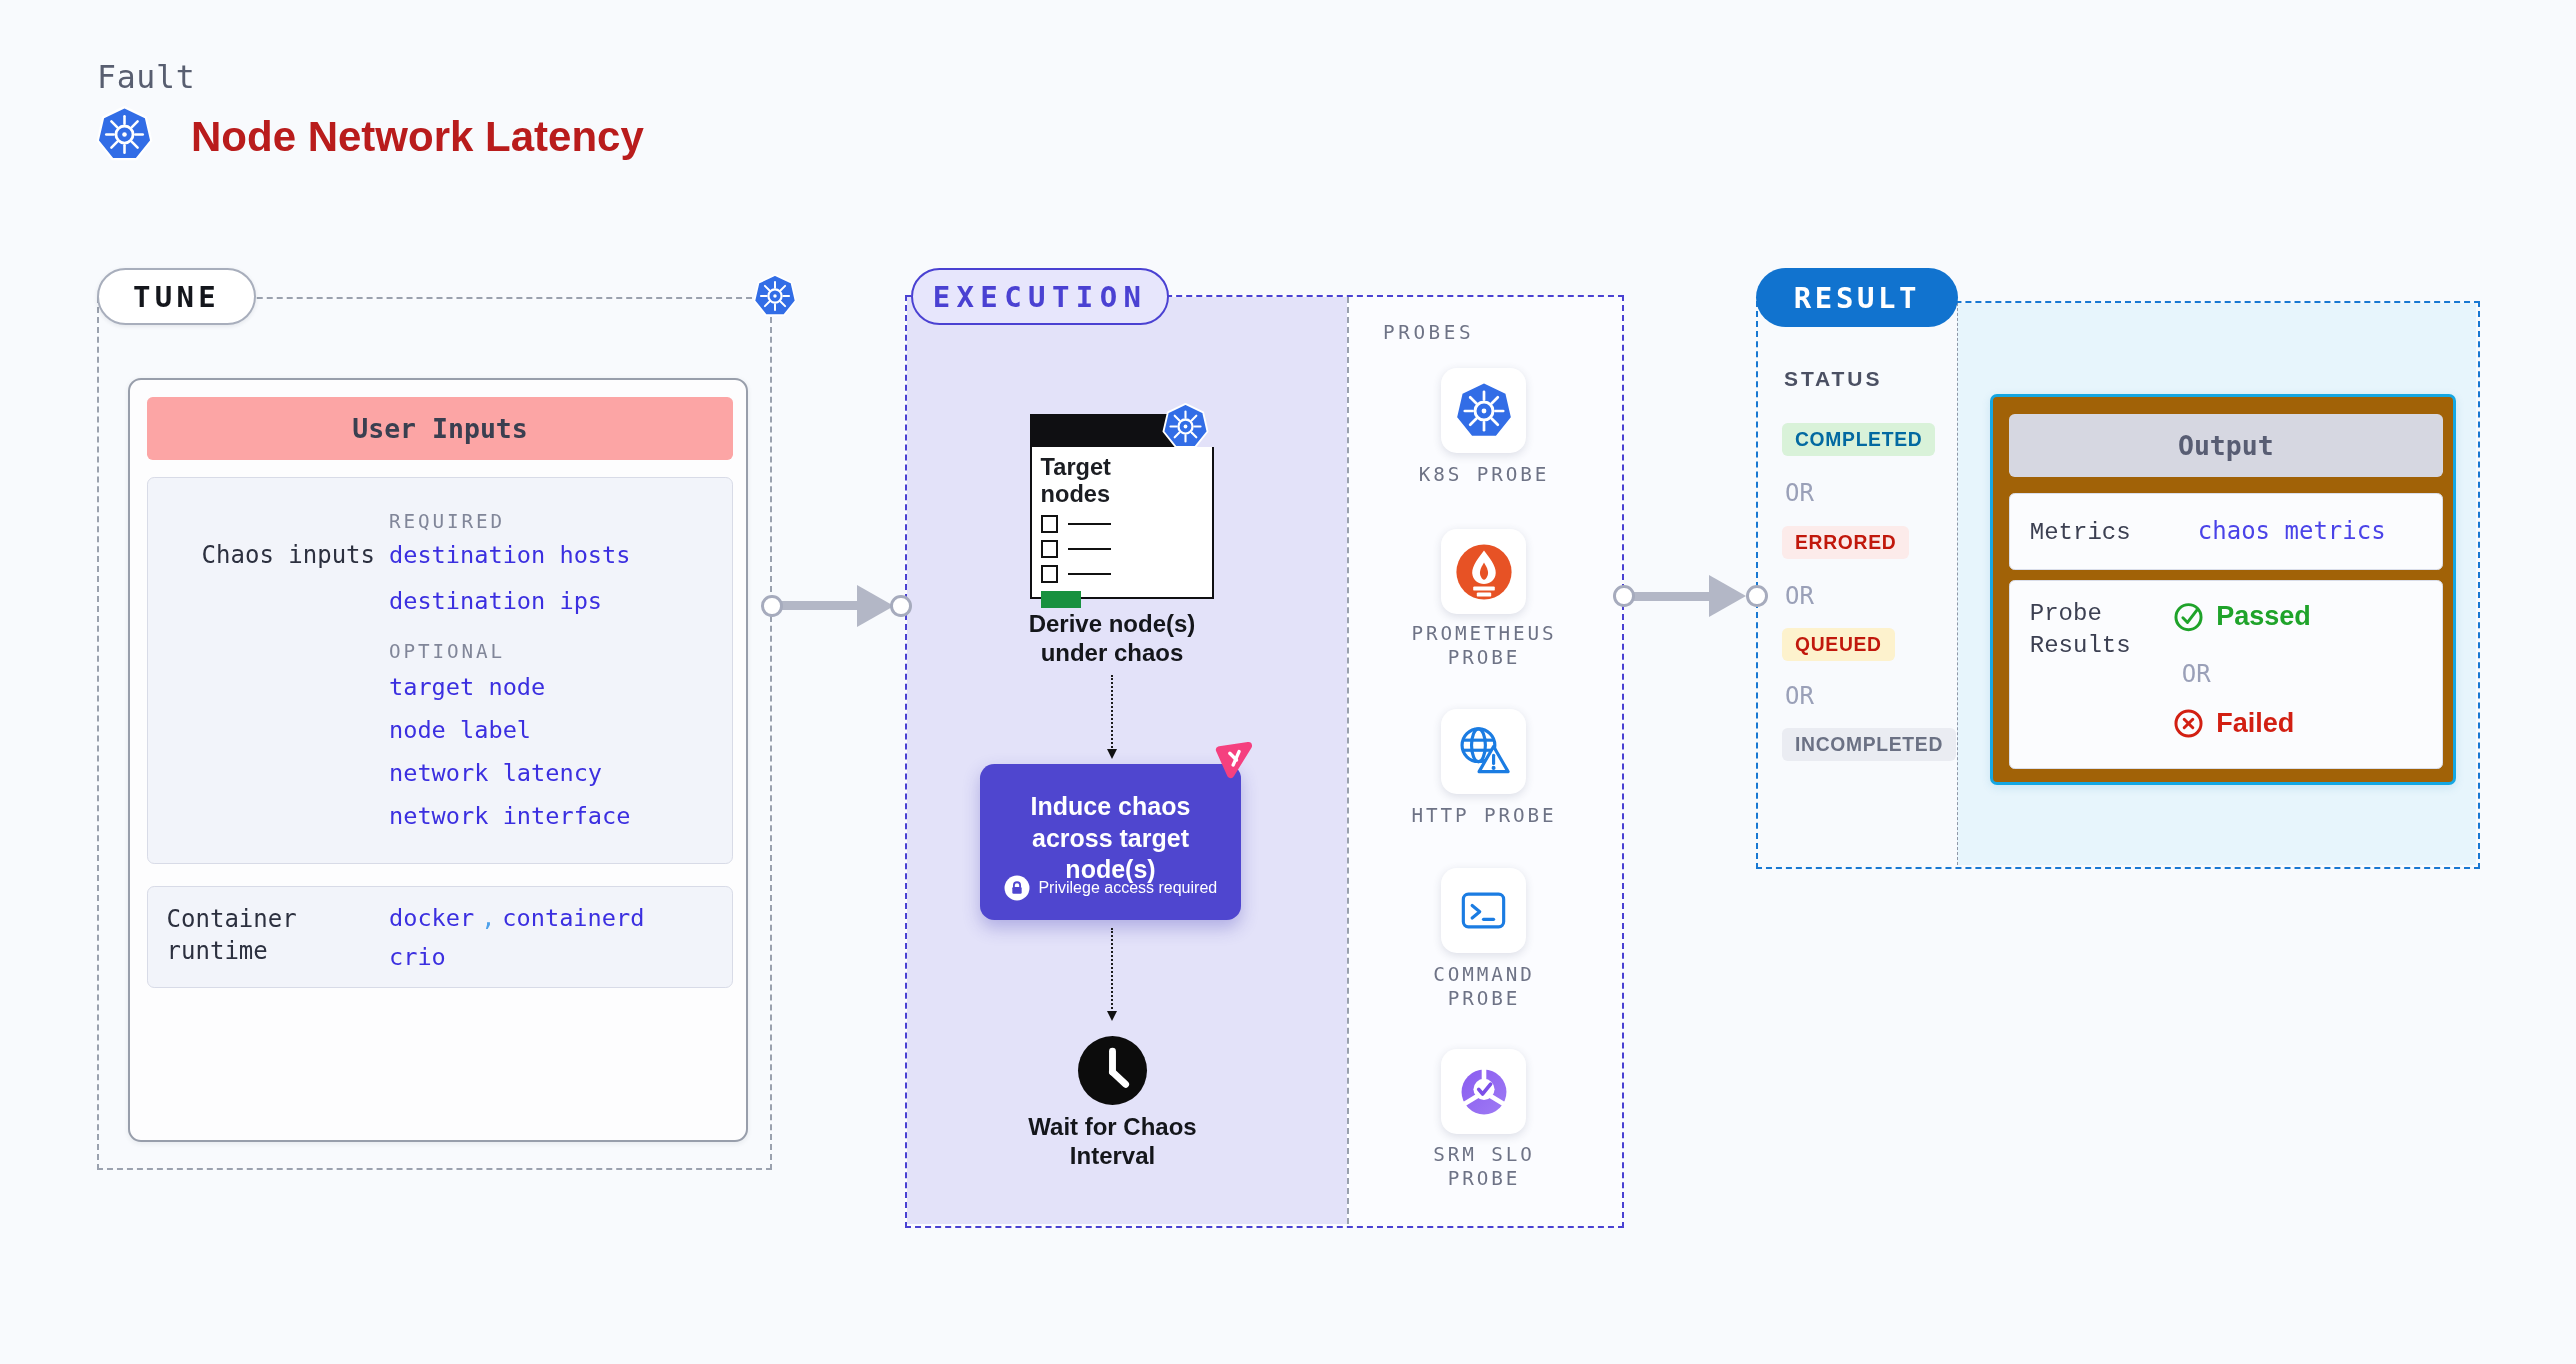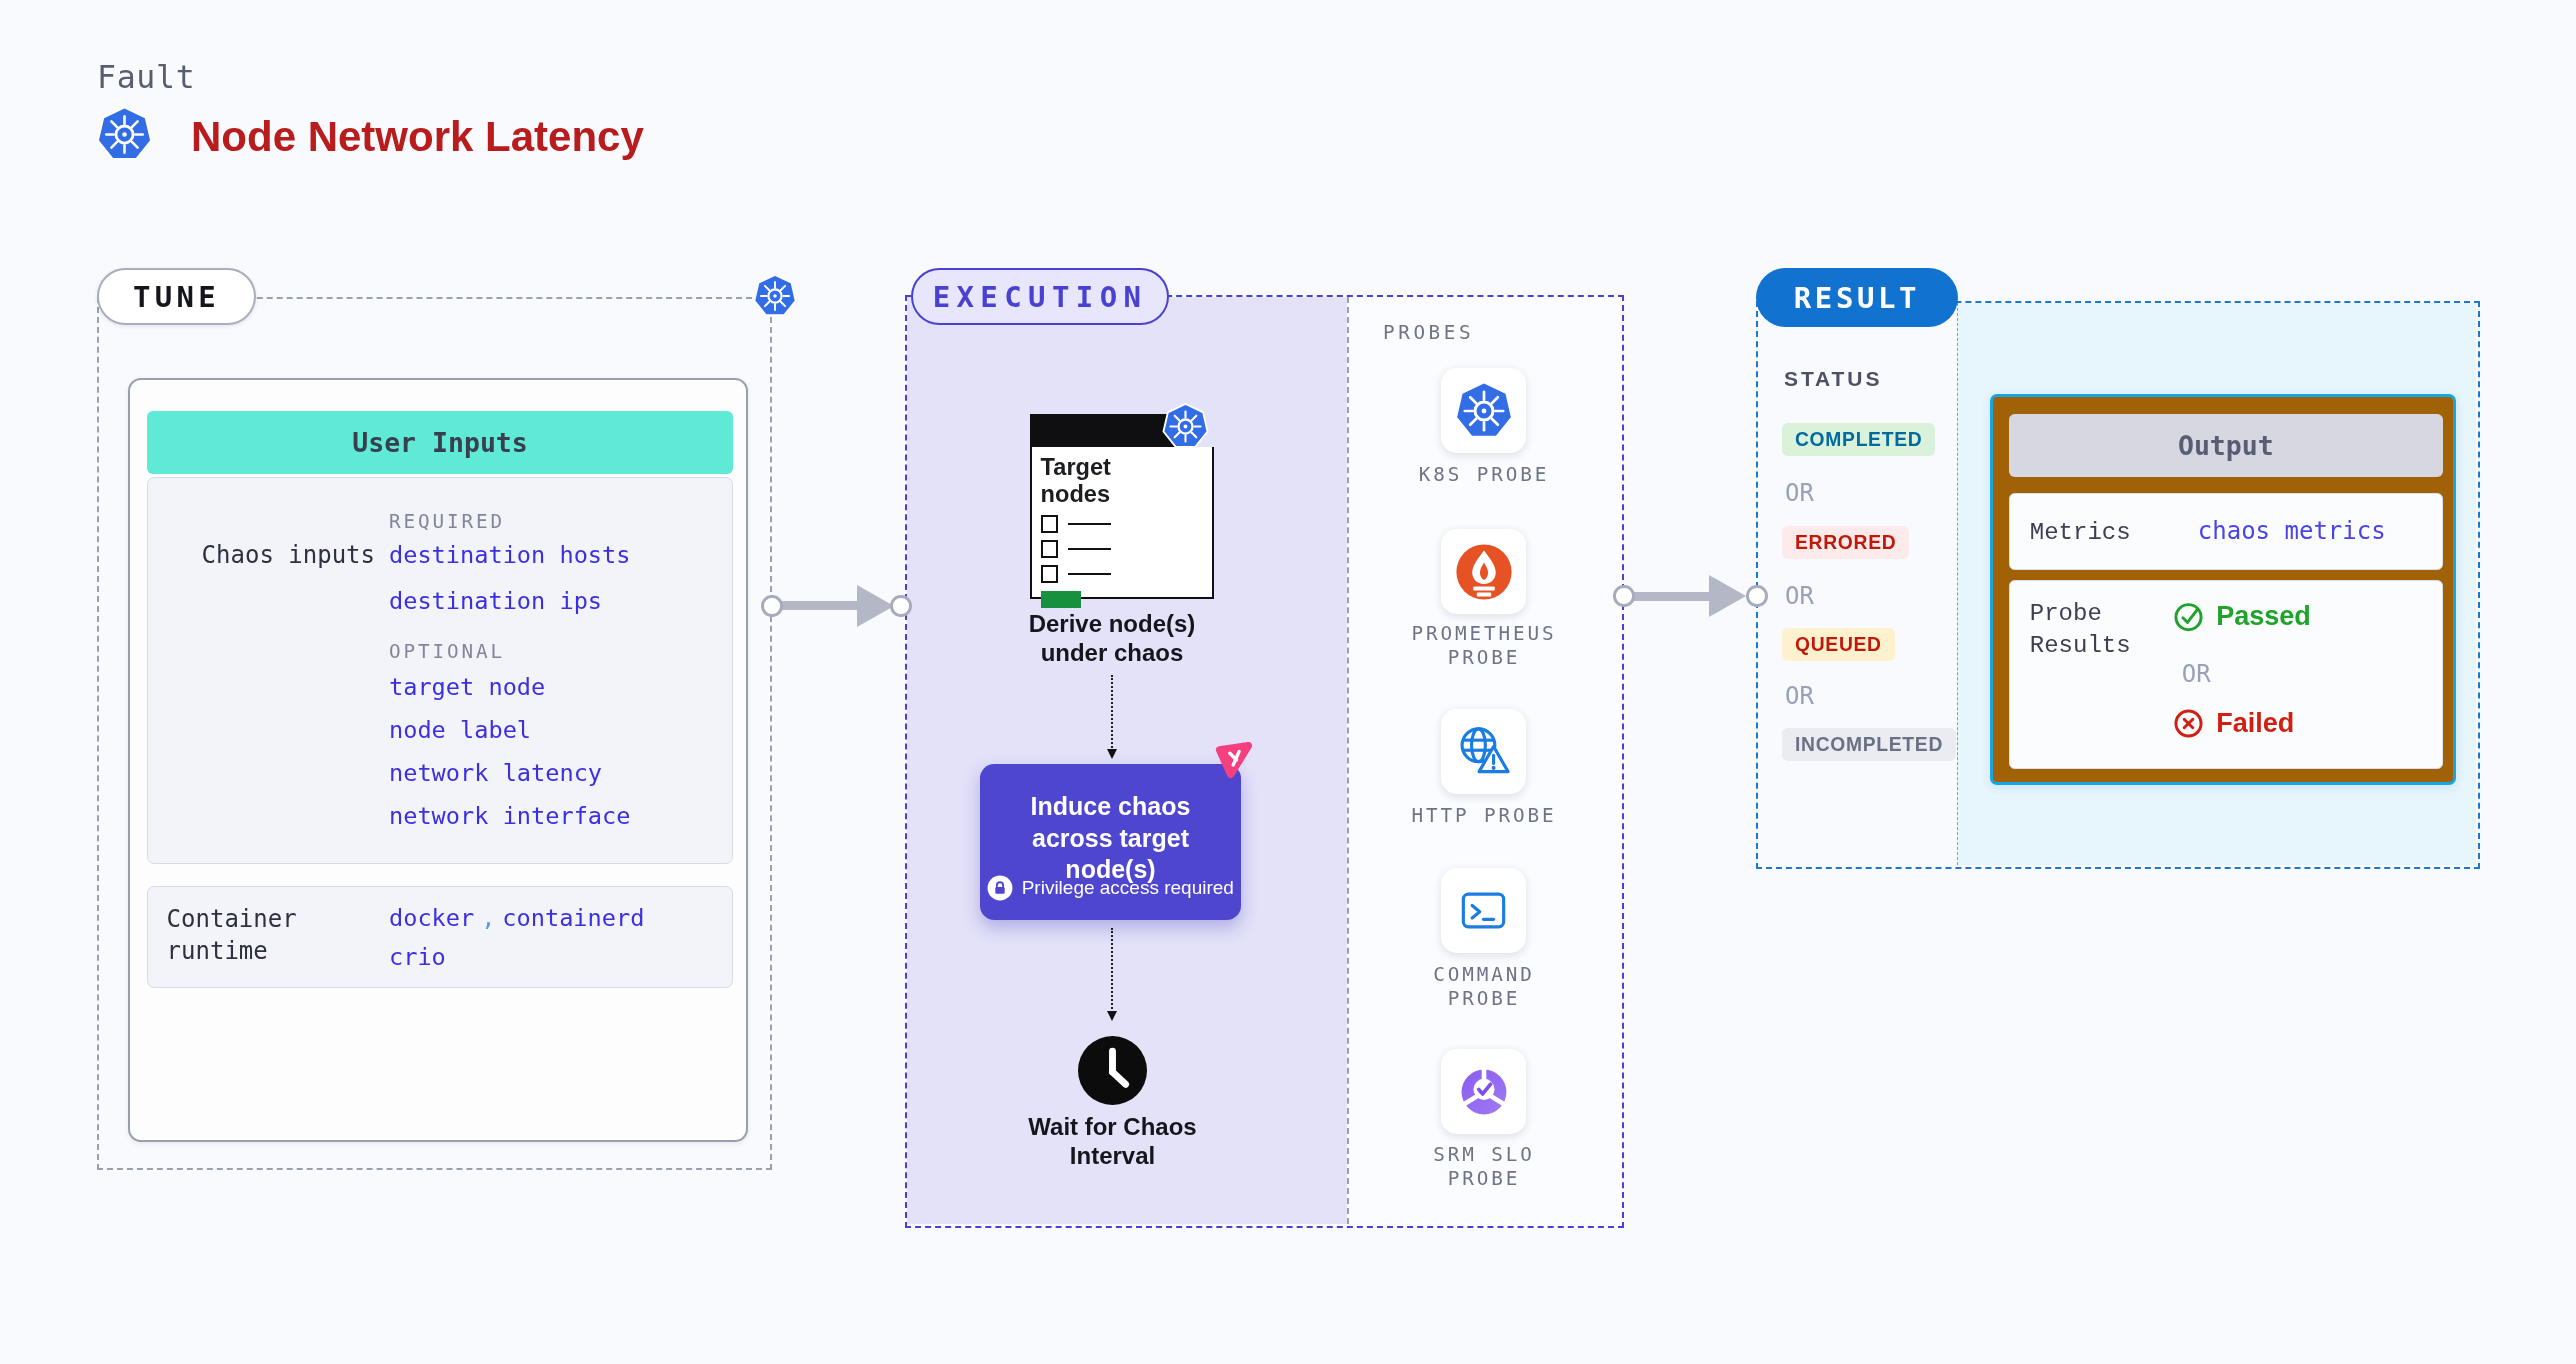--- a/index.html
+++ b/index.html
@@ -21,22 +21,22 @@
   .result-sep{border-left:1.4px dashed #8f97a8;}
 
   .pill{display:flex;align-items:center;justify-content:center;border-radius:33px;
         font-weight:bold;font-size:29px;letter-spacing:4.3px;}
   .pill-tune{background:#ffffff;border:2.1px solid #a8aebc;color:#14161c;box-shadow:0 1.4px 4.3px rgba(40,45,70,.10);}
   .pill-exec{background:#e7e6fc;border:2.9px solid #4a41d2;color:#4a41d2;letter-spacing:6.4px;}
   .pill-result{background:#1173cf;color:#ffffff;letter-spacing:3.6px;}
 
   
   .ui-card{background:#fdfdfe;border:2.1px solid #989eab;border-radius:13px;box-shadow:0 1.4px 5.7px rgba(40,45,70,.08);}
-  .ui-head{background:#5eead4;border-radius:5.7px;display:flex;align-items:center;justify-content:center;
-           font-weight:bold;font-size:26.5px;color:#3a3f50;margin-top:14px;}
+  .ui-head{background:#fca5a5;border-radius:5.7px;display:flex;align-items:center;justify-content:center;
+           font-weight:bold;font-size:26.5px;color:#3a3f50;}
   .ui-row{background:#f2f4fa;border:1.4px solid #d8dbe7;border-radius:7.2px;}
   .lbl{font-size:24px;color:#2c303f;line-height:31.5px;}
   .cap{font-size:19.3px;color:#818699;letter-spacing:2.9px;}
   .link{font-size:23.6px;color:#3b2fe0;}
   .comma{color:#4da0ea;}
 
   
   .tn-bar{background:#0f0f12;}
   .tn-body{background:#ffffff;border:2.9px solid #0f0f12;border-top:none;padding:7.2px 8.6px;}
   .tn-title{font-family:"Liberation Sans",sans-serif;font-weight:bold;font-size:23.6px;line-height:27px;color:#1b1d22;}
@@ -45,21 +45,21 @@
   .tn-line{width:43px;height:2.1px;background:#111;margin-left:10px;}
   .tn-green{width:40px;height:17px;background:#18913f;margin-top:8.6px;}
   .flow-label{font-family:"Liberation Sans",sans-serif;font-weight:bold;font-size:24px;line-height:29px;
               color:#14161b;text-align:center;}
   .dot-line{border-left:2.9px dotted #1b1b1b;}
   .dot-head{width:0;height:0;border-left:5.7px solid transparent;border-right:5.7px solid transparent;border-top:10.7px solid #111;}
   .induce{background:#4f46cf;border-radius:14.3px;box-shadow:0 7.2px 17px rgba(60,54,180,.30);}
   .induce-txt{font-family:"Liberation Sans",sans-serif;font-weight:bold;font-size:25px;line-height:31.5px;
               color:#ffffff;text-align:center;}
   .priv{display:flex;align-items:center;justify-content:center;color:#fff;
-        font-family:"Liberation Sans",sans-serif;font-size:19px;}
+        font-family:"Liberation Sans",sans-serif;font-size:16px;}
   .clockc{width:69px;height:69px;border-radius:50%;background:#0c0c0c;}
 
   
   .probes-head{font-size:19.3px;color:#6e7386;letter-spacing:3.6px;}
   .probe-card{width:85px;height:85px;background:#ffffff;border-radius:15.8px;
               box-shadow:0 2.9px 8.6px rgba(50,60,90,.14);display:flex;align-items:center;justify-content:center;}
   .probe-label{width:186px;text-align:center;font-size:19.3px;letter-spacing:2.9px;color:#6e7386;line-height:24px;}
 
   
   .status-head{font-family:"Liberation Sans",sans-serif;font-weight:bold;font-size:21px;letter-spacing:2.9px;color:#4b5063;}

